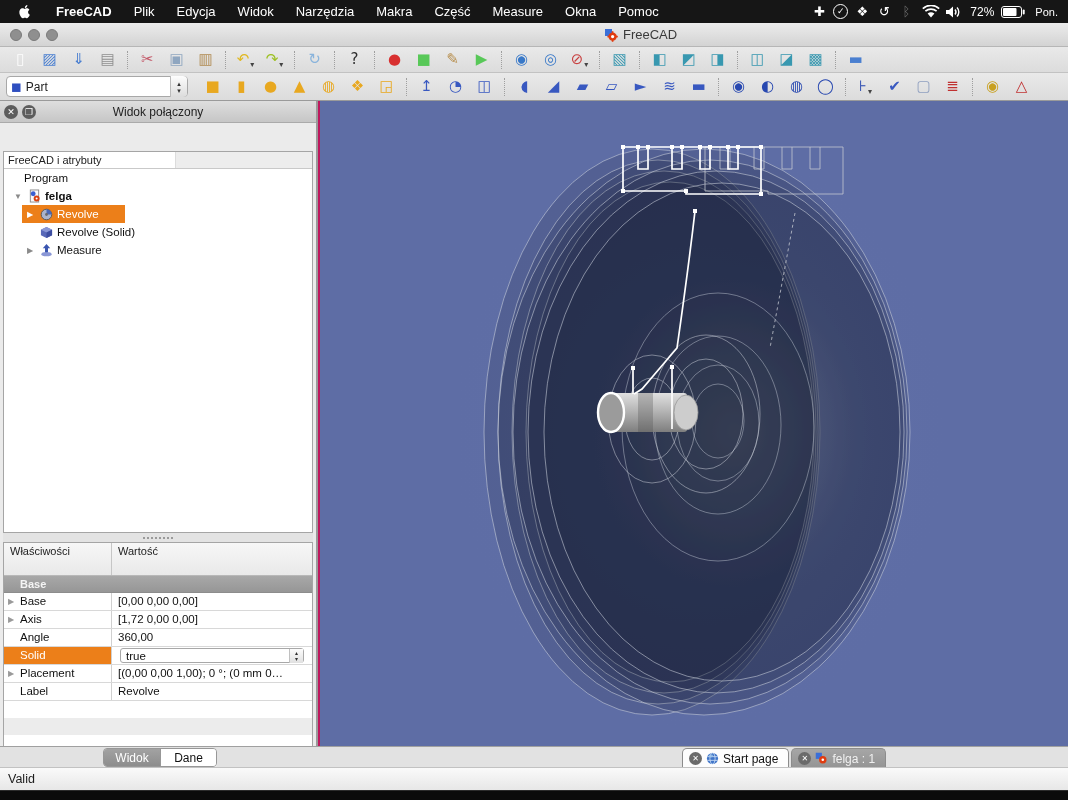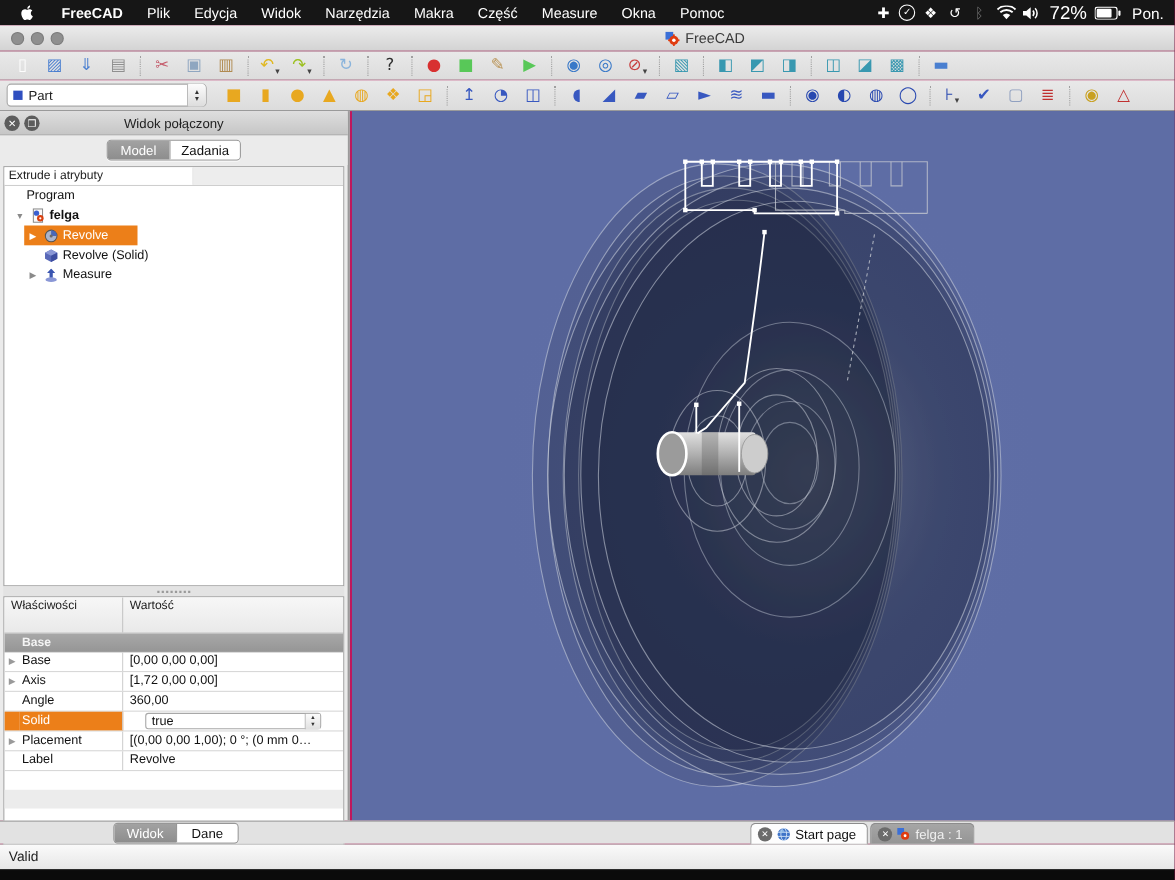--- a/index.html
+++ b/index.html
@@ -10,22 +10,22 @@
   #menubar{position:absolute;left:0;top:0;width:1068px;height:23px;background:#161616;
     display:flex;align-items:center;color:#fff;font-size:13px;}
   .apple-wrap{padding:0 14px 0 18px;display:flex;align-items:center;}
   .menu-item{padding:0 11px;white-space:nowrap;}
   .menu-item.bold{font-weight:bold;}
   #menu-right{margin-left:auto;display:flex;align-items:center;gap:4px;padding-right:10px;}
   .status-glyph{width:22px;text-align:center;font-size:13px;color:#fff;}
   .status-glyph.circled{width:15px;height:15px;line-height:13px;border:1.4px solid #fff;border-radius:50%;
     font-size:9px;margin:0 3px;}
   .status-glyph.dim{color:#6f6f6f;}
-  .status-text{font-size:17px;padding:0 3px;}
-  .day-text{font-size:14px;padding-left:6px;}
+  .status-text{font-size:12px;padding:0 3px;}
+  .day-text{font-size:11px;padding-left:6px;}
 
   
   #titlebar{position:absolute;left:0;top:23px;width:1068px;height:24px;
     background:linear-gradient(#ececec,#d3d3d3);border-bottom:1px solid #b6b6b6;}
   .tl{position:absolute;top:6px;width:12px;height:12px;border-radius:50%;
     background:#8f8f8f;border:1px solid #7a7a7a;}
   #title-group{position:absolute;left:604px;top:4px;display:flex;align-items:center;gap:5px;
     font-size:13px;color:#3a3a3a;}
 
   
@@ -84,21 +84,21 @@
   #props-header .ph1{width:108px;border-right:1px solid #c6c6c6;padding:2px 0 0 6px;}
   #props-header .ph2{flex:1;padding:2px 0 0 6px;}
   .prop-group{height:17px;background:linear-gradient(#a8a8a8,#969696);color:#f4f4f4;font-weight:bold;
     font-size:11px;padding:2px 0 0 16px;border-bottom:1px solid #8c8c8c;}
   .prop-row{display:flex;height:18px;border-bottom:1px solid #d8d8d8;font-size:11.5px;color:#111;}
   .prop-gutter{width:14px;text-align:center;font-size:8px;color:#9a9a9a;line-height:18px;}
   .prop-label{width:94px;padding:2px 0 0 2px;border-right:1px solid #d0d0d0;white-space:nowrap;}
   .prop-row.sel .prop-gutter{background:#ec7f19;}
   .prop-row.sel .prop-label{background:#ec7f19;color:#fff;}
   .prop-value{flex:1;padding:2px 2px 0 6px;white-space:nowrap;overflow:hidden;}
-  .prop-combo{flex:1;margin:1px 20px;display:flex;align-items:center;background:#fff;
+  .prop-combo{flex:1;margin:1px 8px;display:flex;align-items:center;background:#fff;
     border:1px solid #a8a8a8;border-radius:3px;padding-left:5px;font-size:11.5px;}
   .prop-combo .stp{margin-left:auto;width:14px;height:14px;border-left:1px solid #c0c0c0;
     display:flex;flex-direction:column;align-items:center;justify-content:center;font-size:6px;
     color:#333;line-height:1;background:linear-gradient(#fcfcfc,#e0e0e0);}
   .stripe{height:17px;}
   .stripe.alt{background:#ececec;}
 
   
   #viewport{position:absolute;left:320px;top:101px;width:748px;height:645px;background:#5e6da5;}
   #viewport svg{display:block;}
@@ -416,30 +416,24 @@
         </span>
       </span>
   </div>
 
   <div id="dock">
     <div id="dock-header">
       <span class="dock-btn" style="left:4px">✕</span>
       <span class="dock-btn" style="left:22px">❐</span>
       <span>Widok połączony</span>
     </div>
-    <div id="dock-tabbar">
-      <span class="seg" id="dock-view-tabs">
-          <span class="seg-btn on">Model</span>
-          <span class="seg-btn">Zadania</span>
-        </span>
-    </div>
 
     <div id="tree-box">
       <div id="tree-header">
-        <span class="th1">Extrude i atrybuty</span>
+        <span class="th1">FreeCAD i atrybuty</span>
         <span class="th2"></span>
       </div>
       <div id="tree-rows">
           <div class="tree-row" style="padding-left: 4px;">
             <span class="inner-plain" style="display: flex; align-items: center;">
               <span class="exp"></span>
               <span class="tree-label">Program</span>
             </span>
           </div>
           <div class="tree-row" style="padding-left: 6px;">

